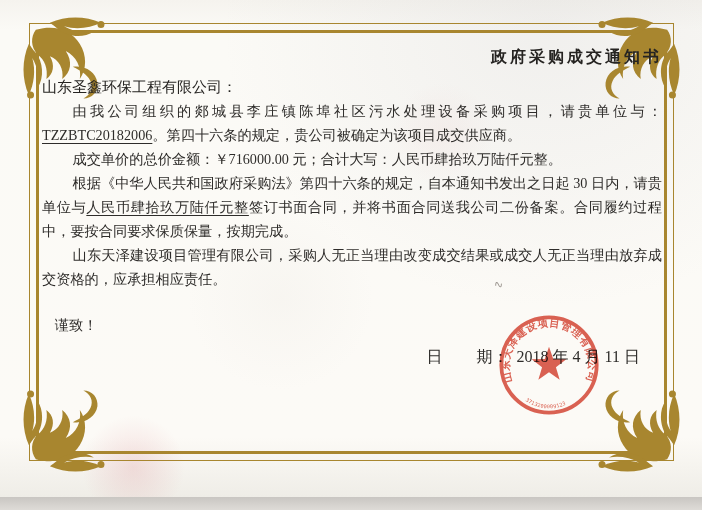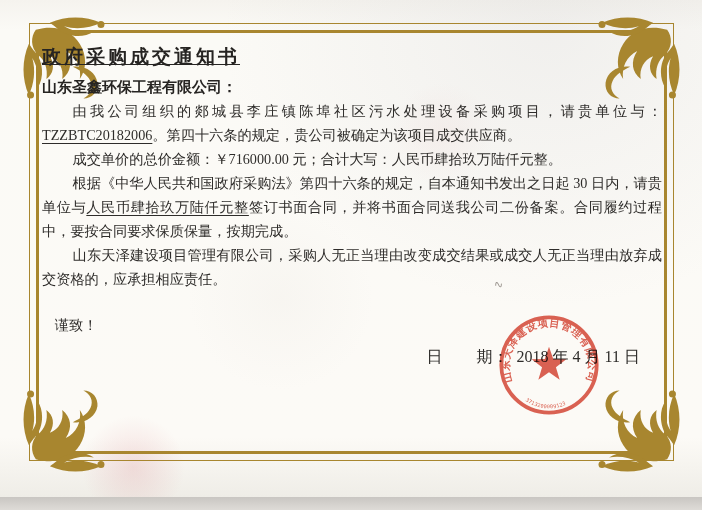--- a/index.html
+++ b/index.html
@@ -38,25 +38,25 @@
   .orn-bl{left:20px;top:387px;transform:scaleY(-1);}
   .orn-br{right:19px;top:387px;transform:scale(-1,-1);}
 
   
   .doc{
     position:absolute;left:42px;top:44px;width:620px;
     color:var(--ink);
     font-size:14.2px;line-height:24px;
   }
   .title{
-    font-size:19px;font-weight:700;letter-spacing:3px;
-    text-align:left;line-height:26px;margin:0 0 0 0;color:#262422;text-decoration:underline;
+    font-size:16px;font-weight:700;letter-spacing:3px;
+    text-align:right;line-height:26px;margin:0 0 0 0;color:#262422;
   }
   .recipient{
-    font-weight:700;font-size:15px;margin:5px 0 0 0;line-height:24px;color:#262422;
+    font-weight:400;font-size:15px;margin:5px 0 0 0;line-height:24px;color:#262422;
   }
   .para{margin:0;text-indent:2.15em;text-align:justify;}
   .u{text-decoration:underline;text-underline-offset:3px;}
   .closing{margin:22px 0 0 0;text-indent:0.9em;}
   .agency{margin:12px 0 0 0;text-align:right;padding-right:20px;font-size:14.6px;}
   .dateline{margin:8px 0 0 0;text-align:right;padding-right:22px;font-size:16px;}
   .date-gap{display:inline-block;width:34px;}
   .date-gap2{display:inline-block;width:8px;}
 
   .pencil-mark{

